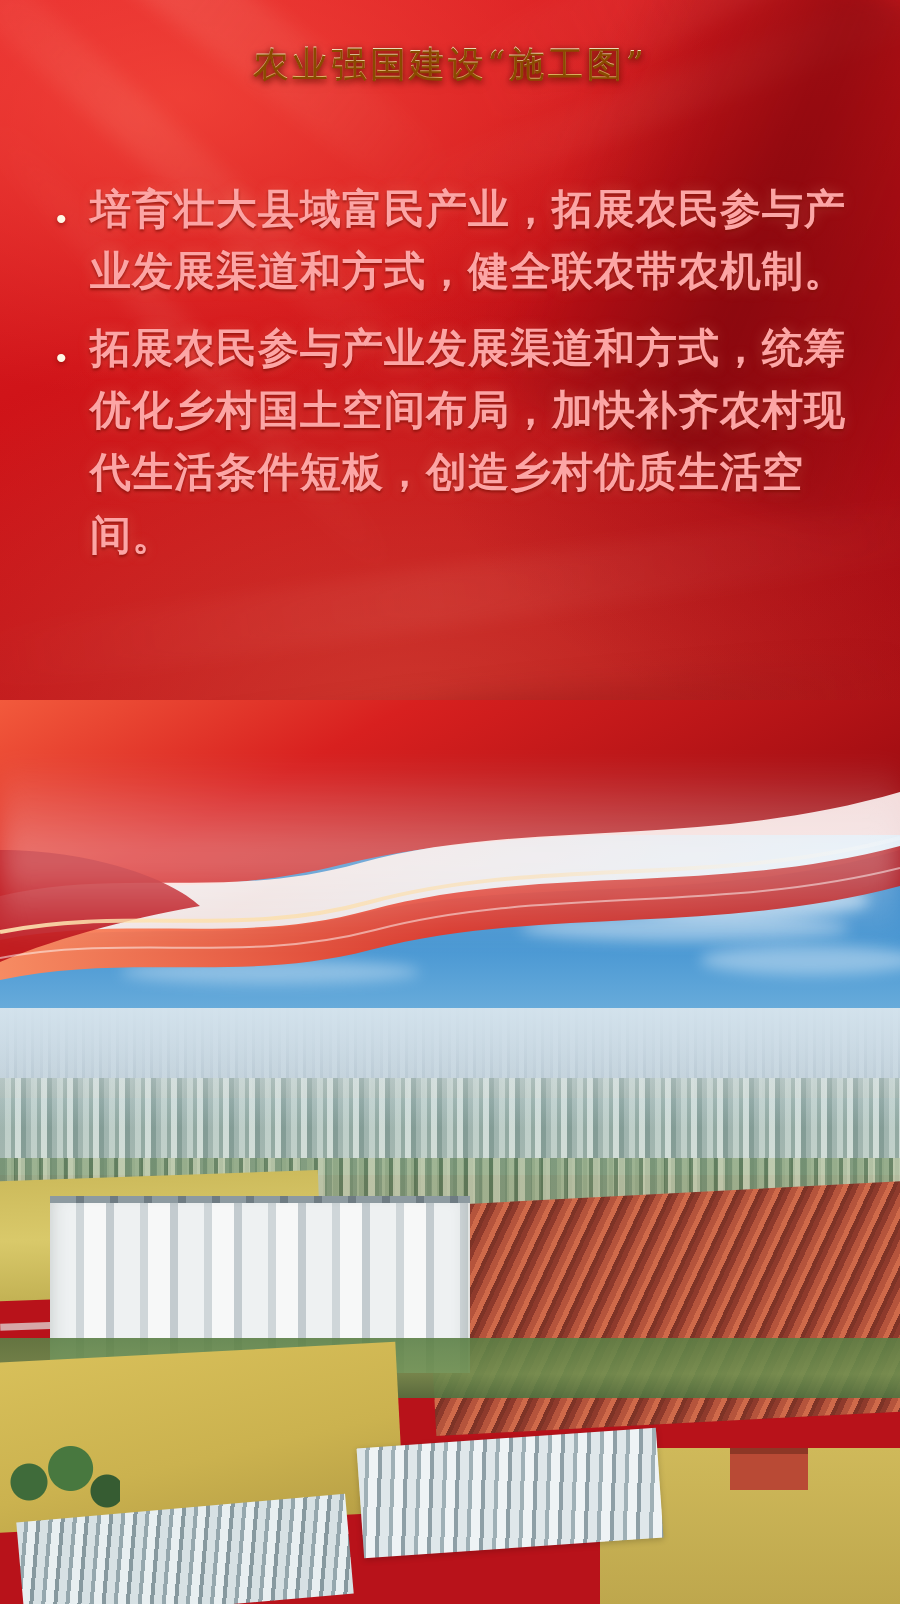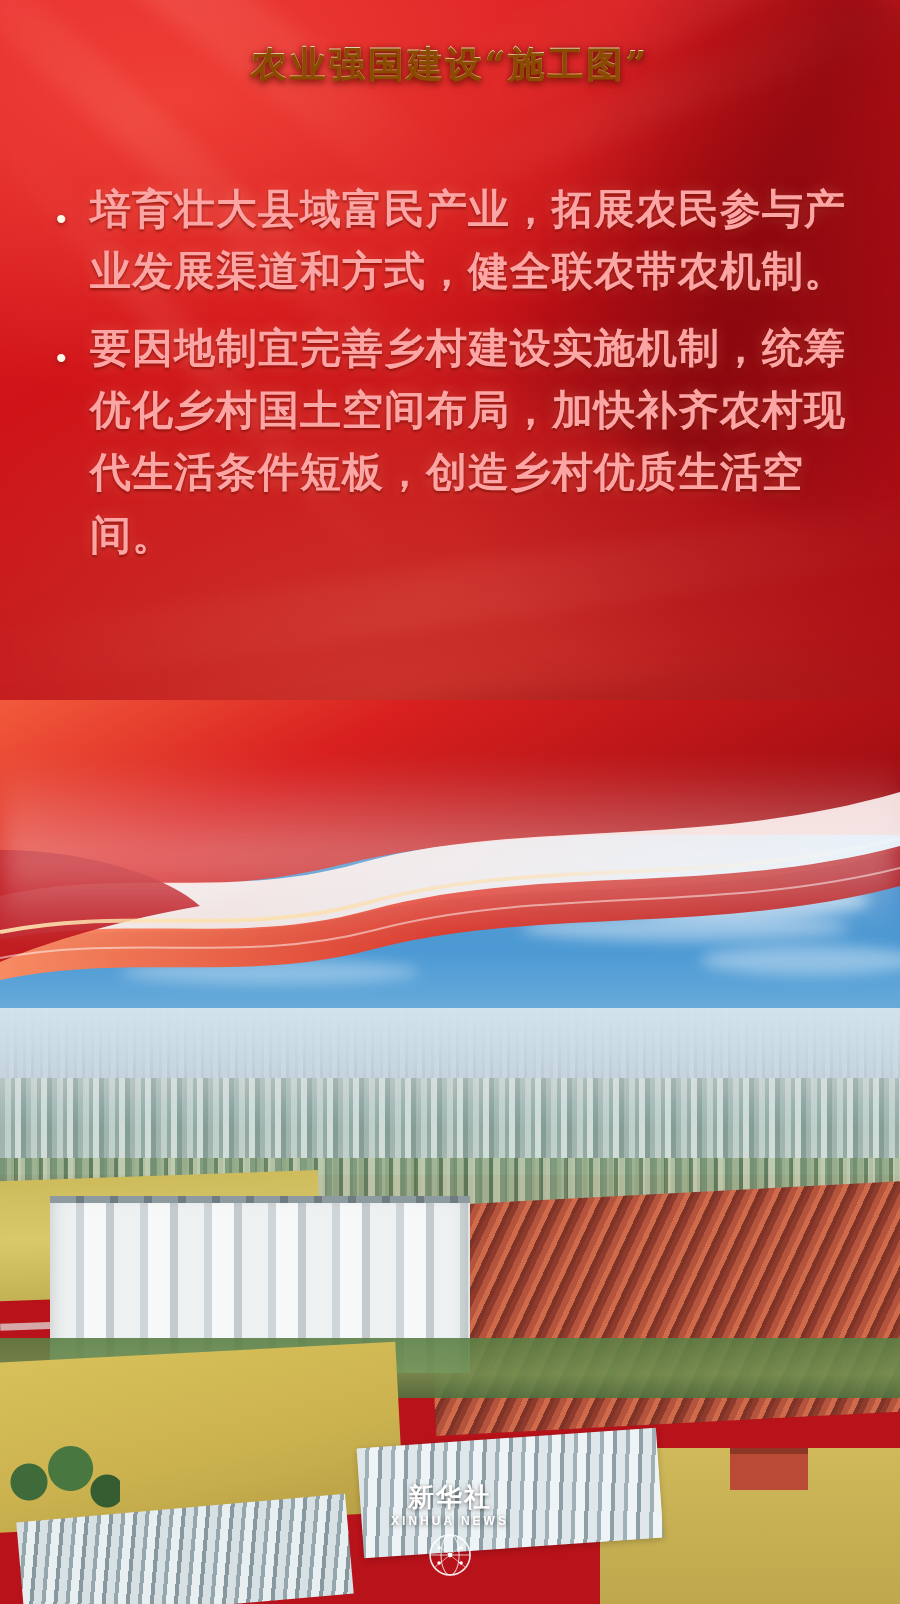--- a/index.html
+++ b/index.html
@@ -61,21 +61,21 @@
     left: 0; top: 40px;
     width: 900px;
     text-align: center;
     z-index: 6;
   }
   .title {
     display: inline-block;
     font-family: "DejaVu Serif", "Liberation Serif", serif;
     font-size: 36px;
     letter-spacing: 3px;
-    font-weight: 700;
+    font-weight: 400;
     color: #fff3d0;
     text-shadow:
       0 1px 0 #8a4a00,
       0 2px 6px rgba(90,10,0,0.65);
     background: linear-gradient(180deg, #fffbe8 0%, #ffe9a8 45%, #f0c469 70%, #fff4d2 100%);
     -webkit-background-clip: text;
     background-clip: text;
     -webkit-text-fill-color: transparent;
     filter: drop-shadow(0 2px 3px rgba(110,20,0,0.55));
   }
@@ -382,34 +382,18 @@
     <div class="title">农业强国建设“施工图”</div>
   </div>
 
   <div class="bullets">
     <div class="bullet-row">
       <div class="dot">•</div>
       <div class="bullet-text">培育壮大县域富民产业，拓展农民参与产业发展渠道和方式，健全联农带农机制。</div>
     </div>
     <div class="bullet-row">
       <div class="dot">•</div>
-      <div class="bullet-text">要因地制宜完善乡村建设实施机制，统筹优化乡村国土空间布局，加快补齐农村现代生活条件短板，创造乡村优质生活空间。</div>
+      <div class="bullet-text">拓展农民参与产业发展渠道和方式，统筹优化乡村国土空间布局，加快补齐农村现代生活条件短板，创造乡村优质生活空间。</div>
     </div>
   </div>
 
-  <div class="watermark">
-    <div class="wm-cn">新华社</div>
-    <div class="wm-en">XINHUA NEWS</div>
-    <svg class="wm-globe" width="46" height="46" viewBox="0 0 46 46">
-      <circle cx="23" cy="23" r="20" fill="none" stroke="#ffffff" stroke-width="1.6" opacity="0.9"></circle>
-      <ellipse cx="23" cy="23" rx="9" ry="20" fill="none" stroke="#ffffff" stroke-width="1.1" opacity="0.75"></ellipse>
-      <line x1="3" y1="23" x2="43" y2="23" stroke="#ffffff" stroke-width="1.1" opacity="0.75"></line>
-      <line x1="8" y1="11" x2="38" y2="35" stroke="#ffffff" stroke-width="1" opacity="0.6"></line>
-      <line x1="8" y1="35" x2="38" y2="11" stroke="#ffffff" stroke-width="1" opacity="0.6"></line>
-      <circle cx="23" cy="23" r="2.4" fill="#ffffff"></circle>
-      <circle cx="12" cy="16" r="1.8" fill="#ffffff"></circle>
-      <circle cx="34" cy="16" r="1.8" fill="#ffffff"></circle>
-      <circle cx="12" cy="31" r="1.8" fill="#ffffff"></circle>
-      <circle cx="34" cy="31" r="1.8" fill="#ffffff"></circle>
-    </svg>
-  </div>
 
 </div>
 
 </body></html>

